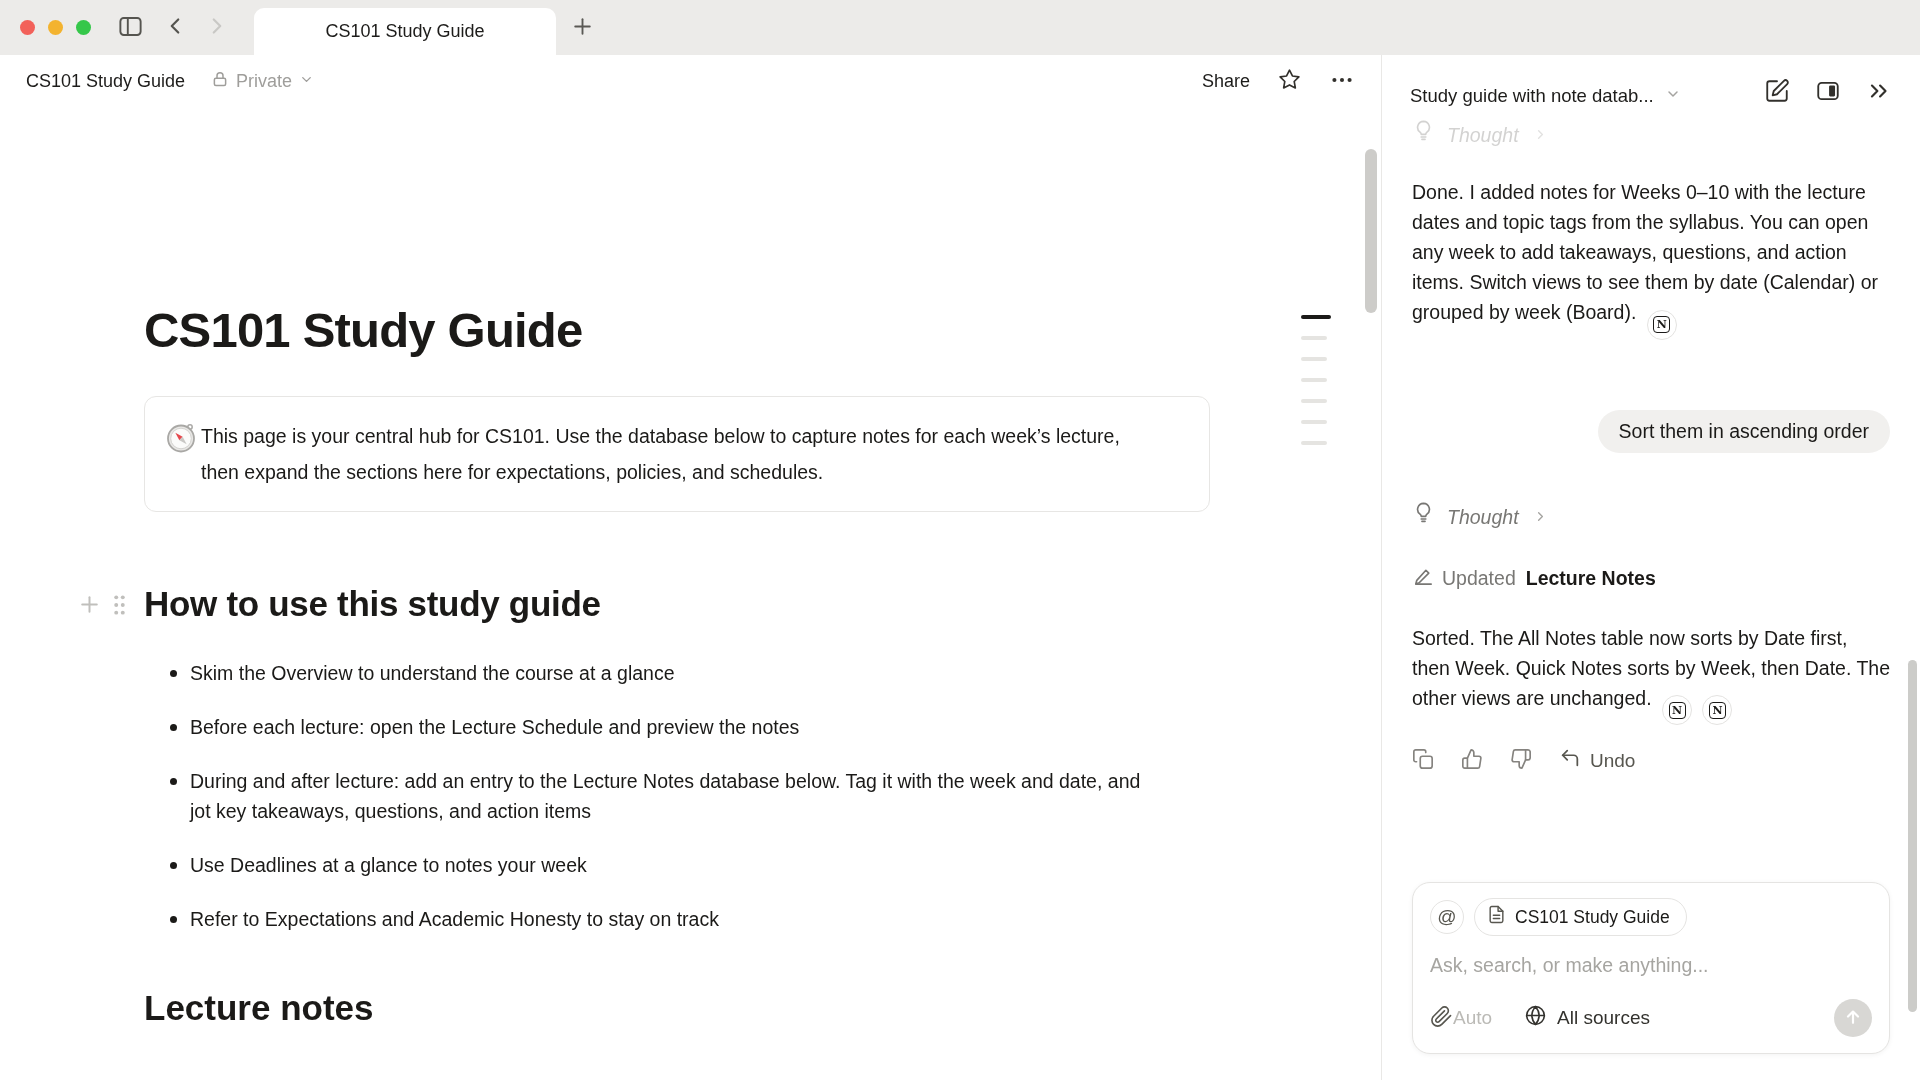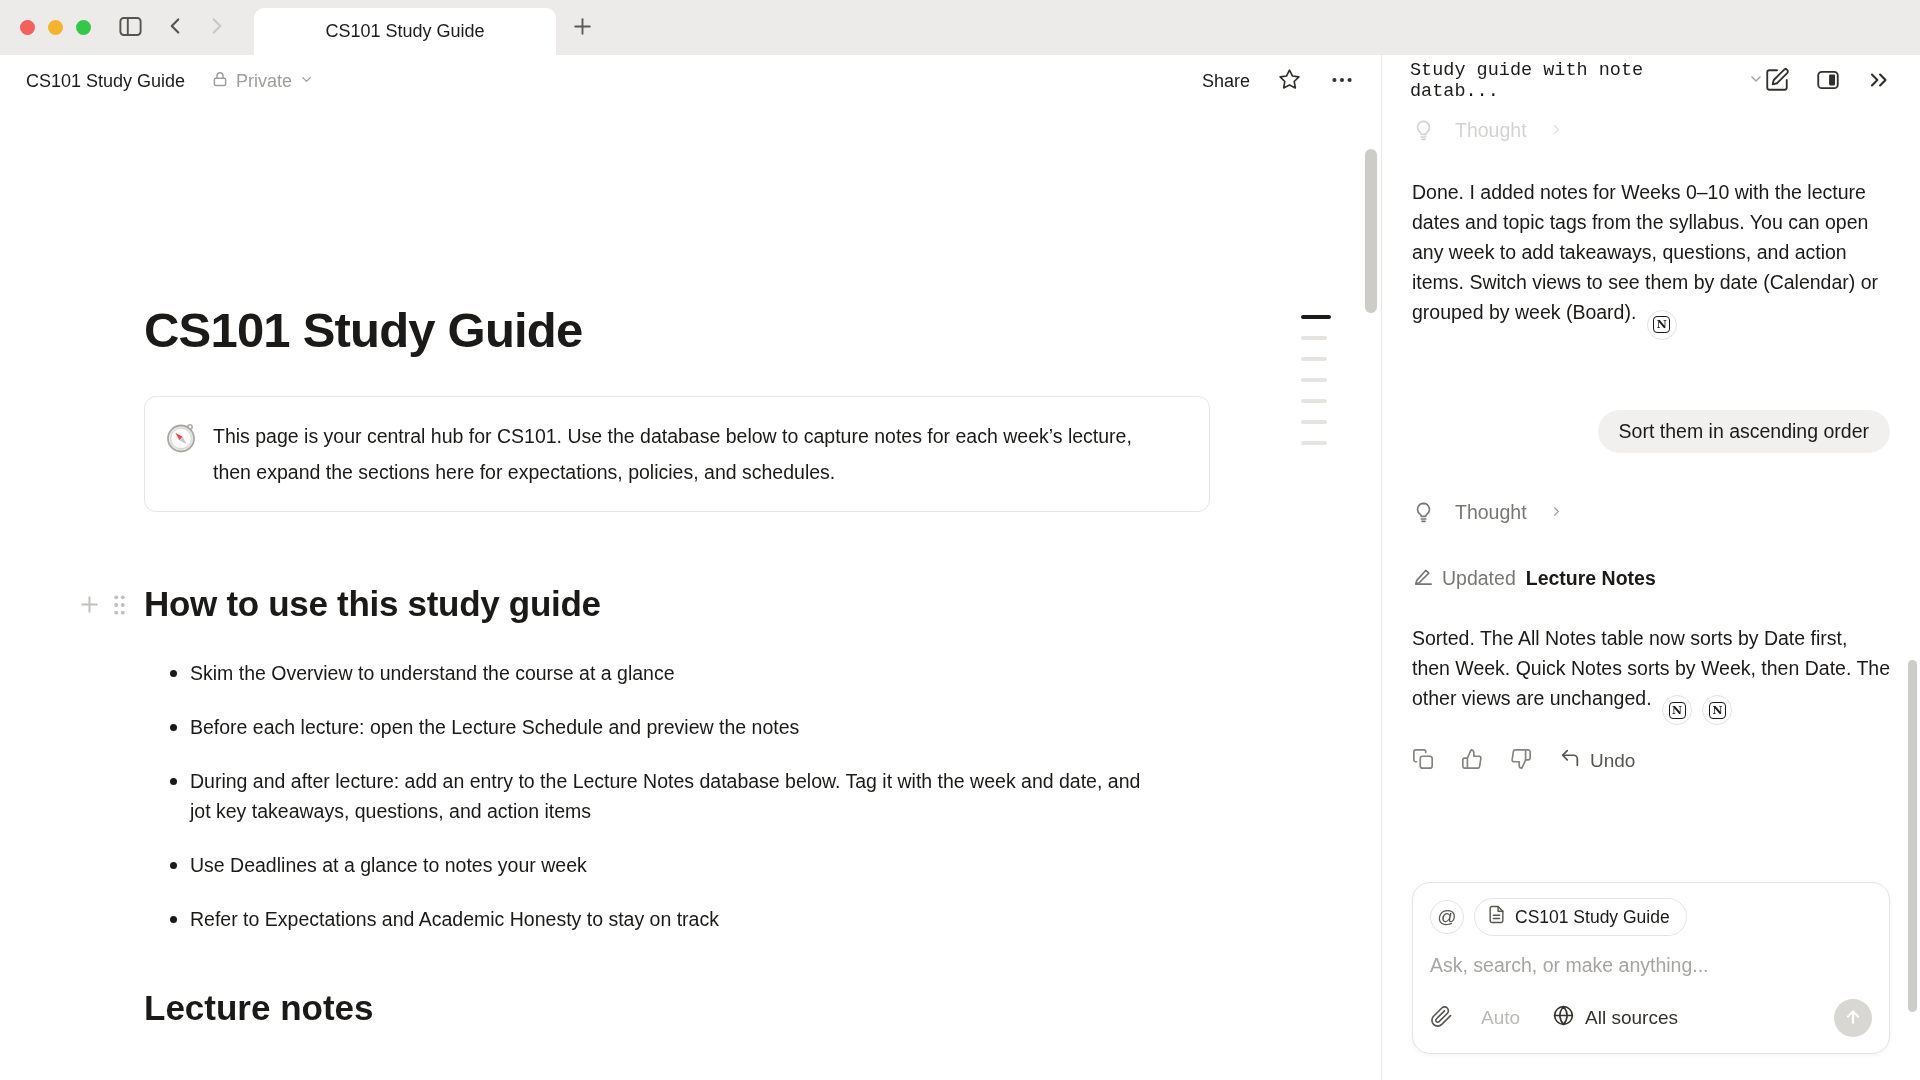--- a/index.html
+++ b/index.html
@@ -38,47 +38,47 @@
     font-size:18px; cursor:pointer; }
   .hdr-right { display:flex; align-items:center; gap:27px; }
   .share { font-size:18px; color:#1d1c1a; cursor:pointer; }
   .icon-btn { background:none; border:none; color:#32302c; display:flex; align-items:center; cursor:pointer; }
 
   
   .main-scroll { position:relative; flex:1; overflow:hidden; }
   .doc { margin-left:144px; width:1066px; }
   .page-title { margin-top:195px; font-size:49px; font-weight:700; letter-spacing:-0.8px; color:#1b1a18; }
   .callout { margin-top:38px; border:1px solid #e7e6e4; border-radius:12px;
-    padding:21px 24px 21px 20px; display:flex; gap:16px; }
+    padding:21px 24px 21px 20px; display:flex; gap:4px; }
   .callout p { font-size:19.5px; line-height:36px; color:#1b1a18; width:940px; }
   .callout-icon { flex:0 0 32px; margin-top:3px; }
   .h2-wrap { position:relative; margin-top:72px; }
   .h2 { font-size:35px; font-weight:700; color:#1b1a18; letter-spacing:-0.3px; }
   .block-controls { position:absolute; left:-67px; top:8px; display:flex; gap:9px; color:#c0bfbc; }
   .bullets { margin-top:30px; list-style:none; width:1020px; }
   .bullets li { position:relative; padding:4px 0 4px 46px; font-size:19.5px; line-height:30px;
     margin-bottom:16px; color:#1b1a18; cursor:text; }
   .bullets li::before { content:""; position:absolute; left:26px; top:16px; width:7px; height:7px;
     border-radius:50%; background:#1b1a18; }
   .h2-lecture { margin-top:50px; font-size:35px; font-weight:700; color:#1b1a18; }
 
   .toc { position:absolute; right:50px; top:208px; }
   .toc-dash { width:26px; height:4px; border-radius:2px; background:#e5e4e1; margin-bottom:17px; cursor:pointer; }
   .toc-dash.active { width:30px; background:#1b1a18; }
   .main-sb { position:absolute; right:4px; top:42px; width:12px; height:164px; border-radius:6px;
     background:#cdccc9; cursor:pointer; }
 
   
-  .side-header { height:52px; flex:0 0 52px; display:flex; align-items:center; padding:0 28px;font-family:Liberation Mono, monospace; }
+  .side-header { height:52px; flex:0 0 52px; display:flex; align-items:flex-end; padding:0 28px; }
   .side-title-group { display:flex; align-items:center; gap:11px; cursor:pointer; }
   .side-title { font-size:18.5px; color:#1d1c1a; }
   .side-icons { margin-left:auto; display:flex; align-items:center; gap:25px; color:#32302c; }
 
   .chat { position:relative; flex:1; display:flex; flex-direction:column; padding:0 30px; overflow:hidden; }
-  .thought-row { display:flex; align-items:flex-start; gap:20px; color:#787774; font-size:19.5px; cursor:pointer; }
+  .thought-row { display:flex; align-items:flex-end; gap:12px; color:#787774; font-size:19.5px; cursor:pointer;font-style:italic; }
   .thought-row .chev { color:#a5a4a1; margin-left:2px; }
   .thought-faded { margin-top:12px; opacity:0.32; }
   .msg { margin-top:30px; font-size:19.5px; line-height:30px; color:#1b1a18; }
   .nbadge { display:inline-flex; width:30px; height:30px; border:1px solid #e4e3e1; border-radius:50%;
     align-items:center; justify-content:center; vertical-align:-9px; margin-left:5px; background:#fff; cursor:pointer; }
   .nlogo { width:17px; height:17px; border:1.7px solid #1b1a18; border-radius:4px;
     display:flex; align-items:center; justify-content:center;
     font:bold 11px "DejaVu Serif",serif; color:#1b1a18; }
   .user-bubble { align-self:flex-end; margin-top:70px; background:var(--bubble-bg,#f1f0ee);
     border-radius:24px; padding:10px 21px; font-size:19.5px; color:#1b1a18; }
@@ -96,21 +96,21 @@
   .at-btn { width:34px; height:34px; border:1px solid #e5e4e2; border-radius:50%; background:#fff;
     display:flex; align-items:center; justify-content:center; color:#57564f; font-size:19px; cursor:pointer; }
   .chip { display:flex; align-items:center; gap:9px; border:1px solid #e5e4e2; border-radius:999px;
     background:#fff; padding:6px 16px 6px 12px; font-size:17.5px; color:#1b1a18; cursor:pointer; }
   .chip svg { color:#57564f; }
   .comp-input { border:none; outline:none; width:100%; margin-top:18px; font-size:19.5px;
     font-family:inherit; color:#1b1a18; background:transparent; }
   .comp-input::placeholder { color:#a6a5a1; }
   .comp-row3 { display:flex; align-items:center; margin-top:22px; }
   .clip-btn { background:none; border:none; color:#57564f; display:flex; cursor:pointer; }
-  .auto-label { margin-left:28px; color:#bbbab6; font-size:19px; cursor:pointer; }
+  .auto-label { color:#bbbab6; font-size:19px; cursor:pointer; }
   .sources { margin-left:32px; display:flex; align-items:center; gap:10px; color:#33322e;
     font-size:19px; cursor:pointer; }
   .send-btn { margin-left:auto; width:38px; height:38px; border:none; border-radius:50%;
     background:#d8d7d4; color:#fff; display:flex; align-items:center; justify-content:center; cursor:pointer; }
   .side-sb { position:absolute; right:3px; top:553px; width:9px; height:352px; border-radius:5px;
     background:#ccccc9; cursor:pointer; }
 </style>
 </head>
 <body>
 

